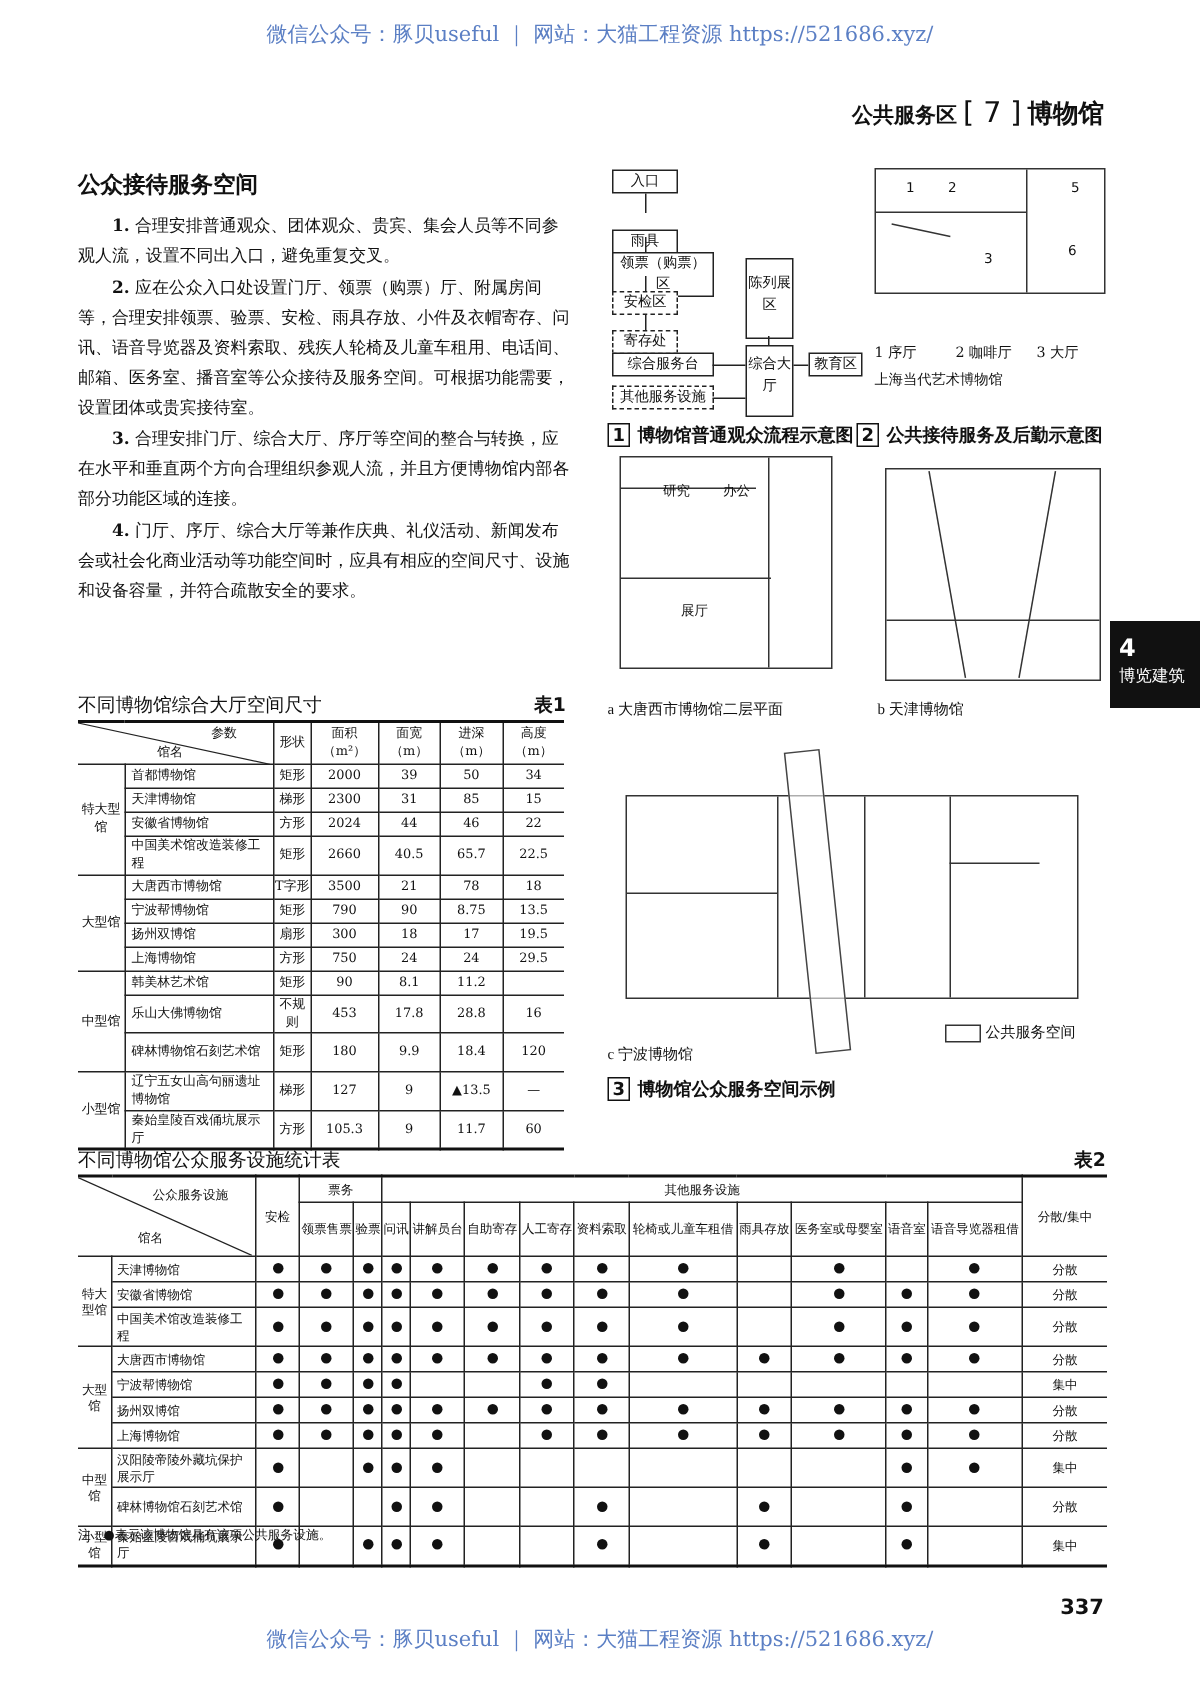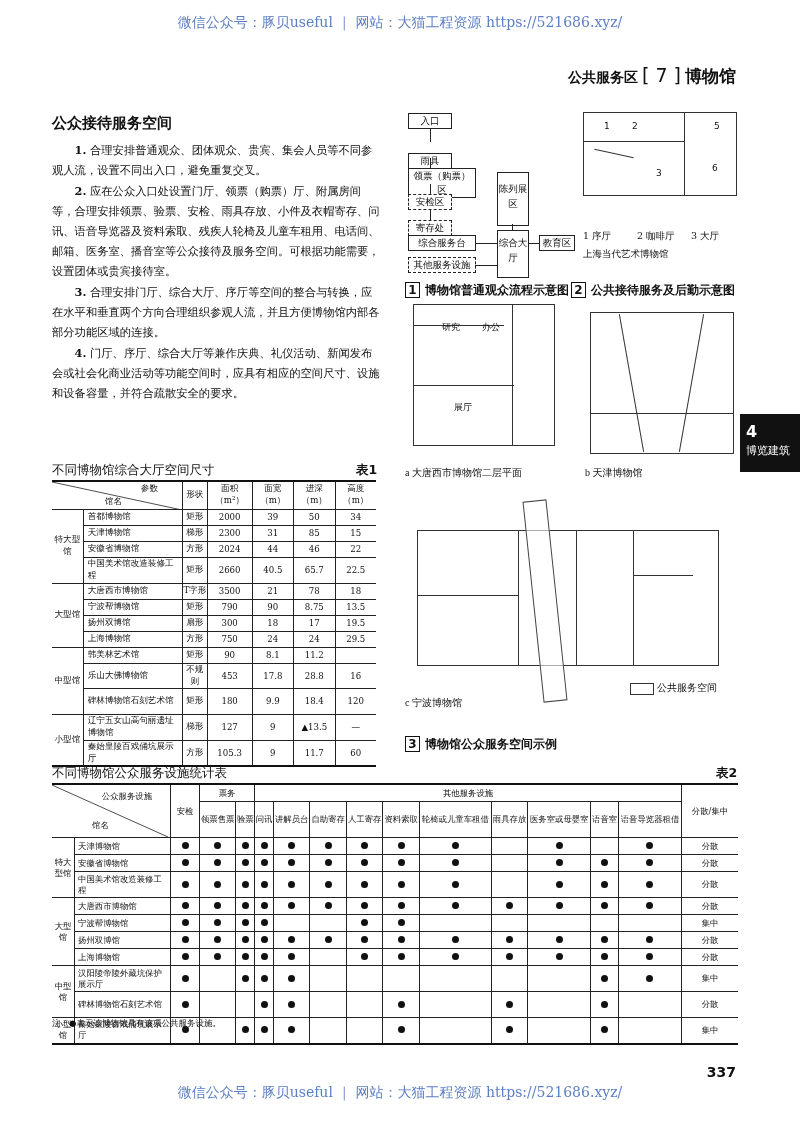--- a/index.html
+++ b/index.html
@@ -132,21 +132,21 @@
   <div class="line" style="left:100px;top:0;width:1px;height:134px;"></div>
   <div class="line" style="left:158px;top:0;width:1px;height:134px;"></div>
   <div class="line" style="left:215px;top:0;width:1px;height:134px;"></div>
   <div class="line" style="left:0;top:64px;width:100px;height:1px;"></div>
   <div class="line" style="left:215px;top:44px;width:60px;height:1px;"></div>
 </div>
 <div style="position:absolute;left:533px;top:500px;width:22px;height:200px;border:1px solid #444;transform:rotate(-6deg);background:rgba(255,255,255,0.6);"></div>
 <div style="position:absolute;left:630px;top:683px;width:22px;height:10px;border:1px solid #333;"></div>
 <div class="sub-cap" style="left:657px;top:681px;">公共服务空间</div>
 <div class="sub-cap" style="left:405px;top:696px;">c 宁波博物馆</div>
-<div class="fig-cap" style="left:405px;top:718px;margin-top:18px;"><span class="box">3</span><span>博物馆公众服务空间示例</span></div>
+<div class="fig-cap" style="left:405px;top:718px;"><span class="box">3</span><span>博物馆公众服务空间示例</span></div>
 
 <div class="t-title" style="left:52px;top:462px;">不同博物馆综合大厅空间尺寸</div>
 <div class="t-no" style="left:356px;top:462px;">表1</div>
 <table class="t1">
   <tbody>
       <tr style="height:28px;">
     <td colspan="2" class="diag" style="width:130px;position:relative;border-left:none;">
       <svg width="130" height="28">
             <line x1="0" y1="0" x2="130" y2="28" stroke="#222" stroke-width="0.8"></line>
           </svg>

